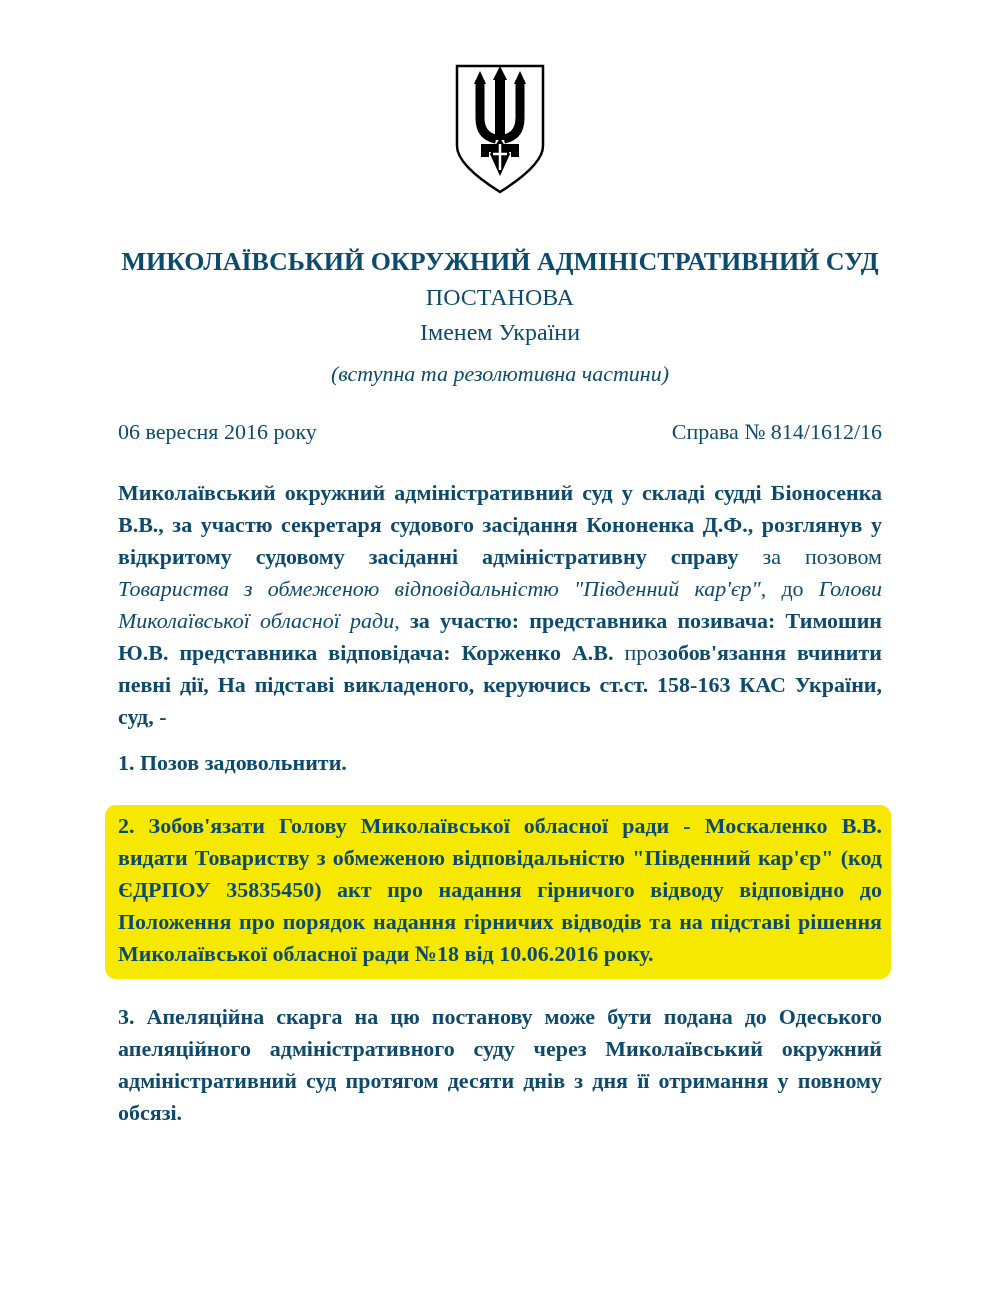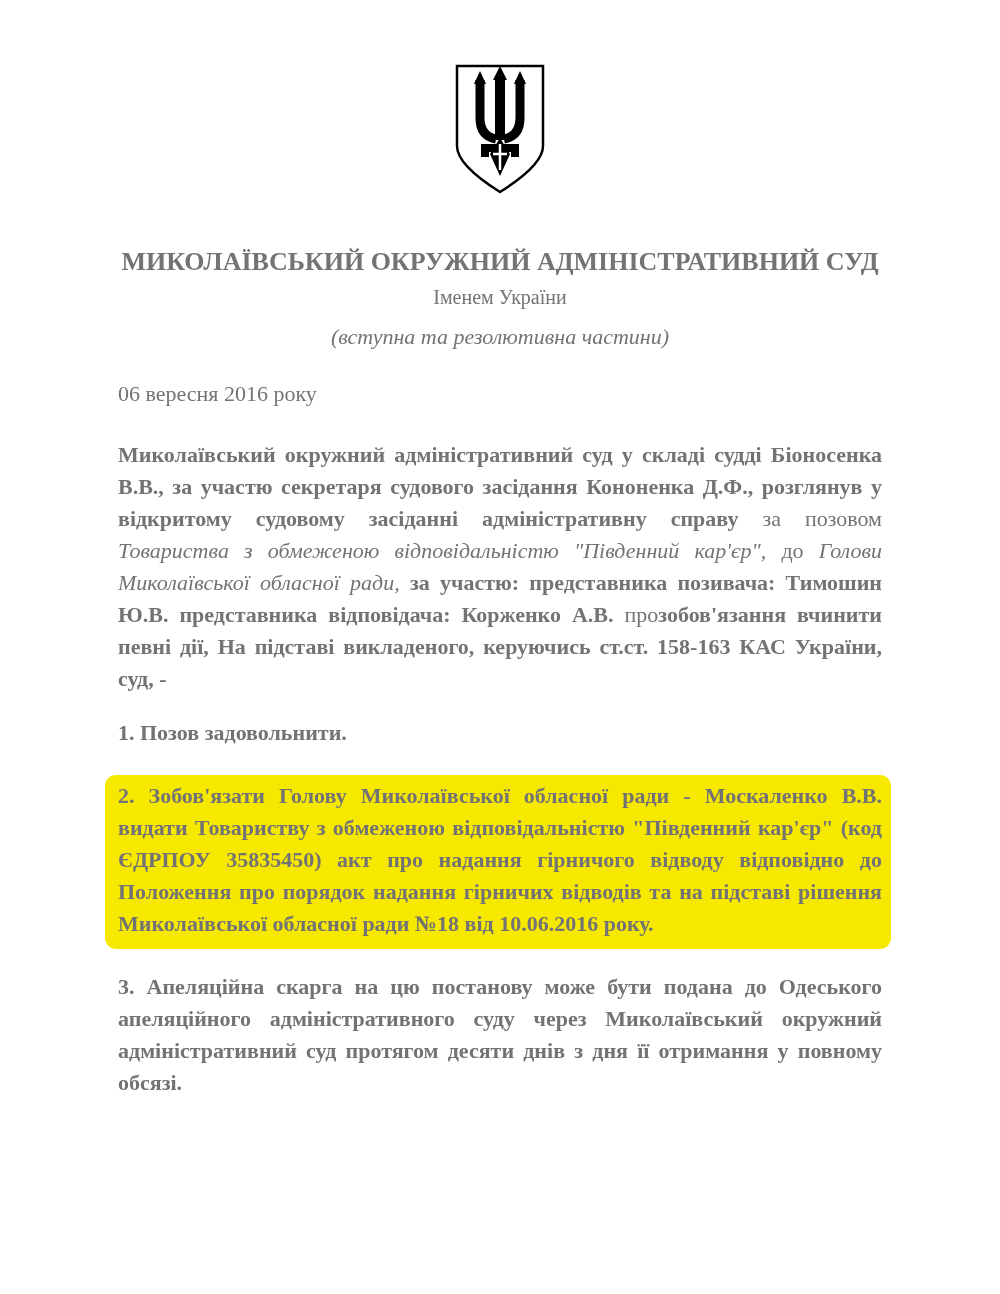--- a/index.html
+++ b/index.html
@@ -2,21 +2,21 @@
 <html lang="uk"><head>
 <meta charset="utf-8">
 <style>
   html,body{margin:0;padding:0;background:#fff;}
   .page{
     width:1000px;
     height:1294px;
     box-sizing:border-box;
     padding:0 118px;
     background:#fff;
-    color:#737373;
+    color:#0c4a6e;
     font-family:"Liberation Serif", serif;
     overflow:hidden;
   }
   .emblem-wrap{
     width:100px;
     margin:62px auto 0 auto;
   }
   .emblem-wrap svg{display:block;width:100px;height:134px;}
   .court-name{
     margin-top:52px;
@@ -27,21 +27,21 @@
   }
   .doc-type{
     margin-top:7px;
     text-align:center;
     font-size:24px;
     line-height:1.1;
   }
   .in-name{
     margin-top:9px;
     text-align:center;
-    font-size:20px;
+    font-size:24px;
     line-height:1.1;
   }
   .subtitle{
     margin-top:17px;
     text-align:center;
     font-style:italic;
     font-size:22px;
     line-height:1.1;
   }
   .case-row{
@@ -66,21 +66,21 @@
   .run-bold{font-weight:bold;}
   .run-italic{font-style:italic;}
   .run-regular{font-weight:normal;font-style:normal;}
   .resolution-heading{
     margin-top:30px;
     text-align:center;
     font-size:23px;
     line-height:1.1;
   }
   .item-1{
-    margin-top:22px;
+    margin-top:14px;
     font-weight:bold;
     font-size:22px;
     line-height:32px;
   }
   .item-2{
     margin-top:26px;
     margin-left:-13px;
     margin-right:-9px;
     padding:5px 9px 9px 13px;
     font-weight:bold;
@@ -122,25 +122,27 @@
       </g>
       <path d="M24,22 L30,9 L36,22 Z" fill="#000000"></path>
       <path d="M64,22 L70,9 L76,22 Z" fill="#000000"></path>
       <path d="M43,18 L50,4 L57,18 Z" fill="#000000"></path>
       <path d="M50,76 L60,92 L50,114 L40,92 Z" fill="#000000"></path>
       <path d="M50,82 V108 M43,92 H57" stroke="#ffffff" stroke-width="2.5" fill="none"></path>
     </svg>
   </div>
 
   <div class="court-name">МИКОЛАЇВСЬКИЙ ОКРУЖНИЙ АДМІНІСТРАТИВНИЙ СУД</div>
+  <div class="doc-type">ПОСТАНОВА</div>
   <div class="in-name">Іменем України</div>
   <div class="subtitle">(вступна та резолютивна частини)</div>
 
   <div class="case-row">
     <span>06 вересня 2016 року</span>
+    <span>Справа № 814/1612/16</span>
   </div>
 
   <div class="intro"><span class="run-bold">Миколаївський окружний адміністративний суд  у складі  судді Біоносенка В.В., за участю секретаря судового засідання Кононенка Д.Ф., розглянув у відкритому судовому засіданні адміністративну справу</span><span class="run-regular"> за позовом </span><span class="run-italic">Товариства з обмеженою відповідальністю "Південний кар'єр",</span><span class="run-regular"> до </span><span class="run-italic">Голови Миколаївської обласної ради,</span><span class="run-bold"> за участю: представника позивача: Тимошин Ю.В. представника відповідача: Корженко А.В. </span><span class="run-regular">про</span><span class="run-bold">зобов'язання вчинити певні дії, На підставі викладеного, керуючись ст.ст. 158-163 КАС України, суд, -</span></div>
 
 
   <div class="item-1">1. Позов задовольнити.</div>
 
   <div class="item-2" style="background: rgb(247, 232, 0);">2. Зобов'язати  Голову Миколаївської обласної ради - Москаленко В.В. видати Товариству з обмеженою відповідальністю "Південний кар'єр" (код ЄДРПОУ 35835450) акт про надання гірничого відводу відповідно до Положення про порядок надання гірничих відводів та на підставі рішення Миколаївської обласної ради №18 від 10.06.2016 року.</div>
 
   <div class="item-3">3. Апеляційна скарга на цю постанову може бути подана до Одеського апеляційного адміністративного суду через Миколаївський окружний адміністративний суд протягом десяти днів з дня її отримання у повному обсязі.</div>

